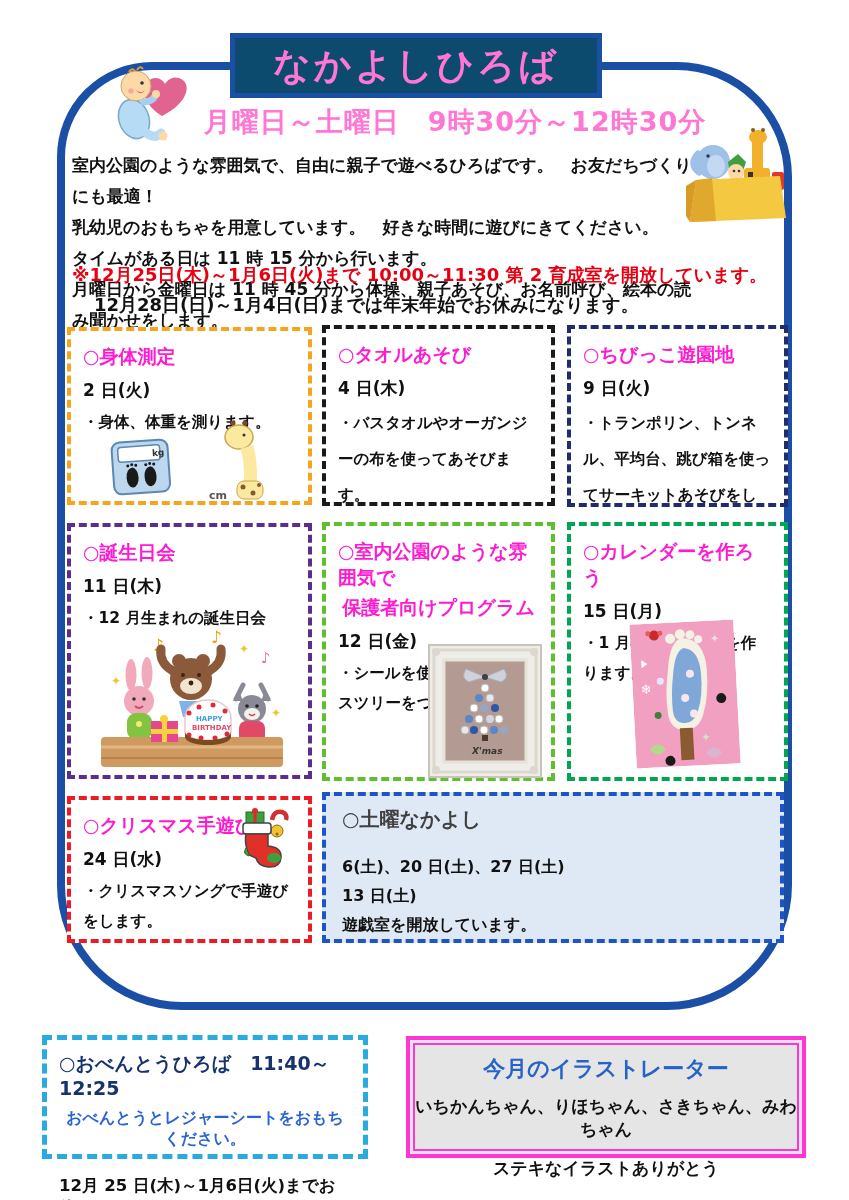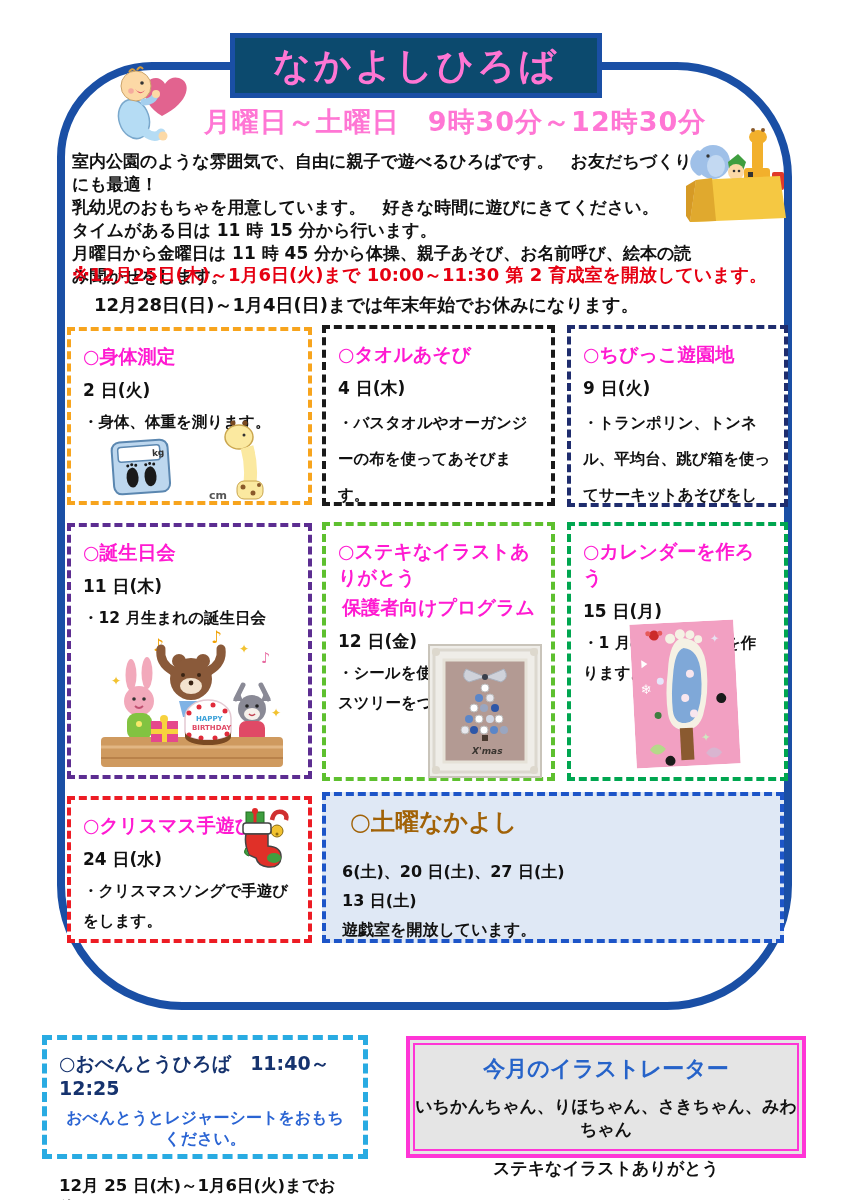--- a/index.html
+++ b/index.html
@@ -13,21 +13,21 @@
   .title-box{position:absolute;left:230px;top:33px;width:372px;height:65px;background:#0c4a6e;
              border:5px solid #1a4fa5;display:flex;align-items:center;justify-content:center;z-index:3;}
   .page-title{font-size:37px;color:#ff76d4;letter-spacing:3px;}
 
   .header-subtitle{position:absolute;left:150px;top:104px;width:610px;text-align:center;
                    font-size:27px;color:#ff76d4;z-index:2;letter-spacing:1px;}
 
   .baby-illus{position:absolute;left:100px;top:62px;z-index:2;}
   .toybox-illus{position:absolute;left:686px;top:128px;z-index:2;}
 
-  .intro{position:absolute;left:72px;top:150px;width:620px;font-size:17px;line-height:23px;z-index:2;}
+  .intro{position:absolute;left:72px;top:150px;width:620px;font-size:17px;line-height:31px;z-index:2;}
 
   .notice{position:absolute;left:72px;top:263px;z-index:2;}
   .notice-line1{color:#e60012;font-size:18px;}
   .notice-line2{color:#111;font-size:18px;margin-top:6px;padding-left:22px;}
 
   .event-card{position:absolute;background:#fff;padding:13px 12px;z-index:2;}
   #card-measure {left:67px;top:327px;width:245px;height:178px;border:4px dashed #f7a41d;}
   #card-towel   {left:322px;top:325px;width:233px;height:181px;border:4px dashed #1a1a1a;}
   #card-park    {left:567px;top:325px;width:221px;height:182px;border:4px dashed #1f2d6e;}
   #card-birthday{left:67px;top:523px;width:245px;height:256px;border:4px dashed #5c2d91;}
@@ -43,21 +43,21 @@
 
   .illus{position:absolute;}
   #card-measure .illus{left:30px;top:88px;}
   #card-birthday .illus{left:22px;top:98px;}
   #card-tree .illus{left:102px;top:118px;}
   #card-calendar .illus{left:62px;top:96px;transform:rotate(-3deg);}
   #card-hand .illus{right:16px;top:6px;}
 
   .saturday-card{position:absolute;left:322px;top:792px;width:462px;height:151px;
                  border:4px dashed #1d55c8;background:#dfe8f5;padding:10px 16px;z-index:2;}
-  .saturday-title{font-size:24px;color:#a16207;margin-left:8px;}
+  .saturday-title{font-size:20px;color:#404040;}
   .saturday-line{font-size:16px;line-height:29px;color:#111;}
   .saturday-lines{margin-top:19px;}
 
   .bento-card{position:absolute;left:42px;top:1035px;width:326px;height:124px;
               border:5px dashed #29abe2;padding:11px 12px;z-index:2;}
   .bento-title{font-size:19px;color:#16336e;}
   .bento-note{font-size:16px;color:#2a64d3;margin-top:9px;text-align:center;}
   .bento-closed{font-size:16.5px;color:#111;margin-top:25px;}
 
   .illustrator-card{position:absolute;left:406px;top:1036px;width:400px;height:122px;
@@ -226,21 +226,21 @@
         <circle cx="132" cy="86" r="2.5" fill="#e02a3a"></circle>
       <circle cx="96" cy="110" r="2.5" fill="#e02a3a"></circle>
         <circle cx="108" cy="113" r="2.5" fill="#e02a3a"></circle>
         <circle cx="122" cy="113" r="2.5" fill="#e02a3a"></circle>
         <circle cx="134" cy="109" r="2.5" fill="#e02a3a"></circle>
       <path d="M92 107 a23 8 0 0 0 46 0 l0 5 a23 8 0 0 1 -46 0Z" fill="#7a4a22"></path>
     </svg>
   </div>
 
   <div class="event-card" id="card-tree">
-    <div class="event-title">○ステキなイラストありがとう</div>
+    <div class="event-title">○室内公園のような雰囲気で</div>
     <div class="event-title2">保護者向けプログラム</div>
     <div class="event-date">12 日(金)</div>
     <div class="event-desc">・シールを使ってクリスマスツリーをつくります。</div>
     <svg class="illus" width="114" height="134" viewBox="0 0 114 134">
       <rect x="1" y="1" width="112" height="132" fill="#efede8" stroke="#c9c4ba" stroke-width="2"></rect>
       <rect x="6" y="6" width="102" height="122" fill="none" stroke="#dcd8cf" stroke-width="3"></rect>
       <circle cx="8" cy="8" r="4" fill="#ddd8cd"></circle>
         <circle cx="106" cy="8" r="4" fill="#ddd8cd"></circle>
       <circle cx="8" cy="126" r="4" fill="#ddd8cd"></circle>
         <circle cx="106" cy="126" r="4" fill="#ddd8cd"></circle>

